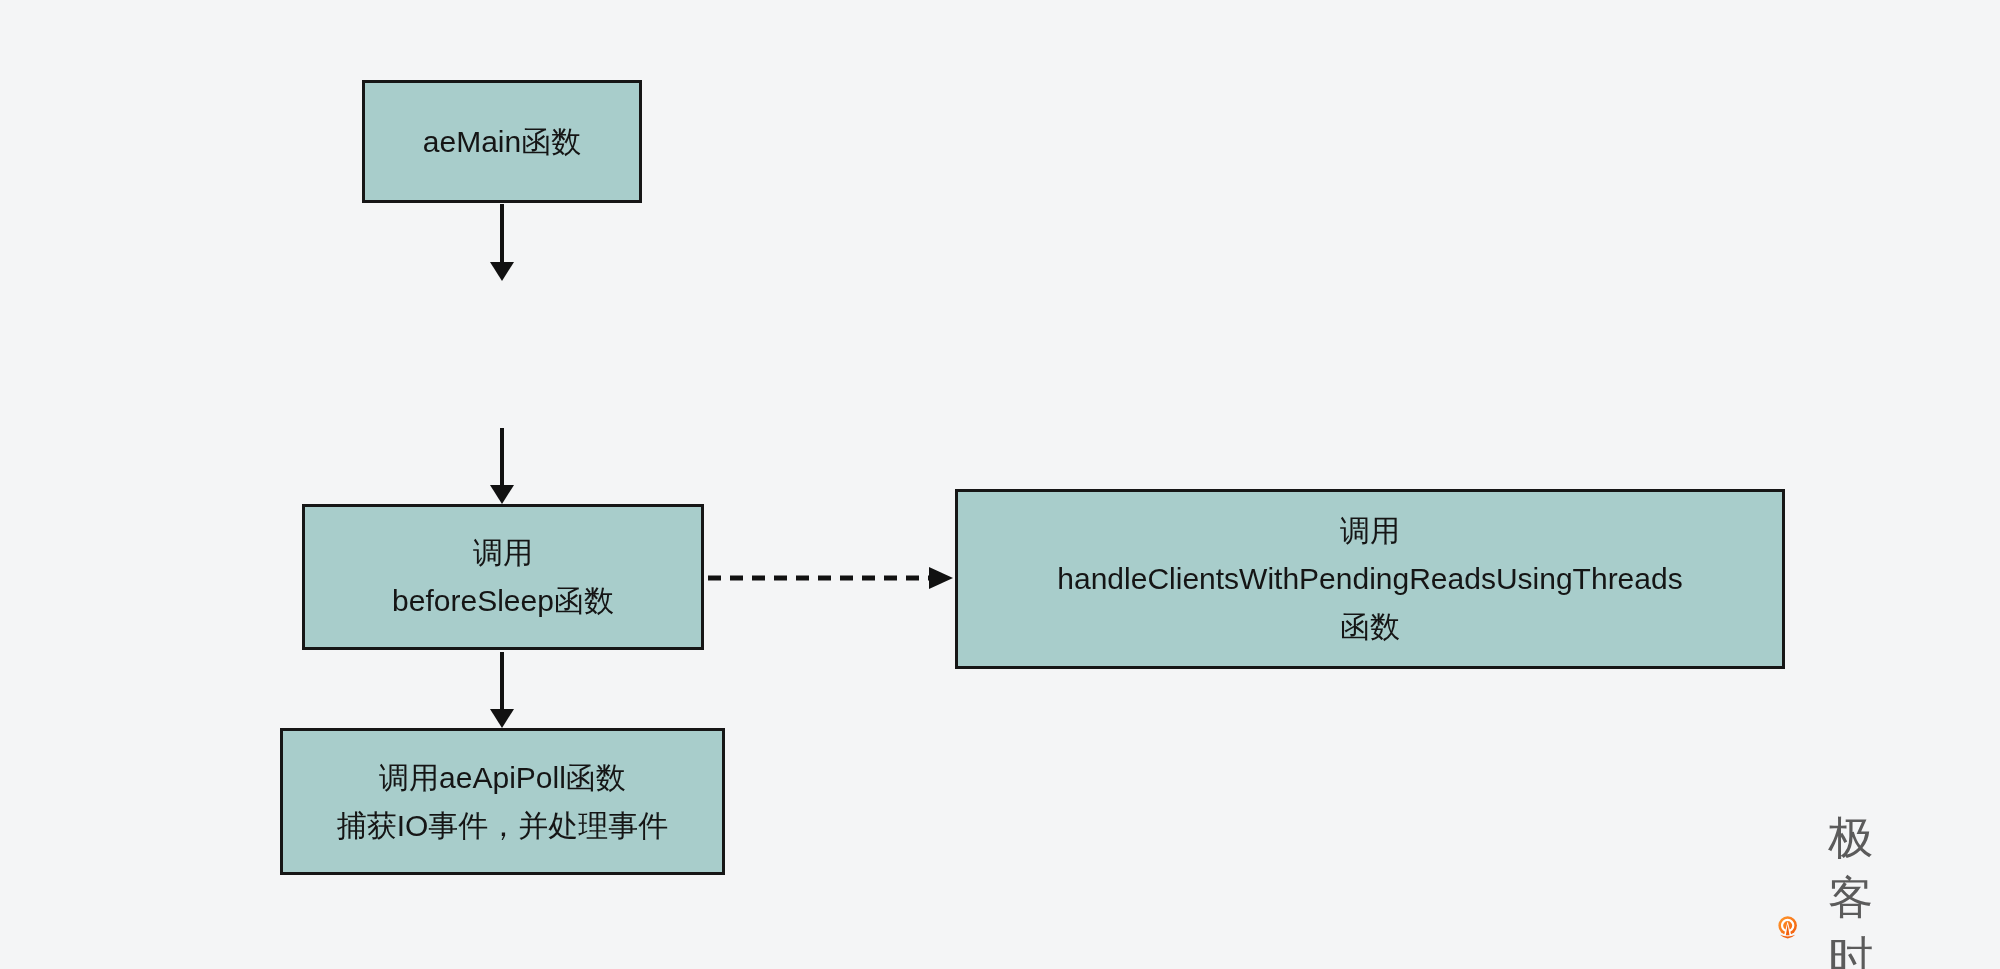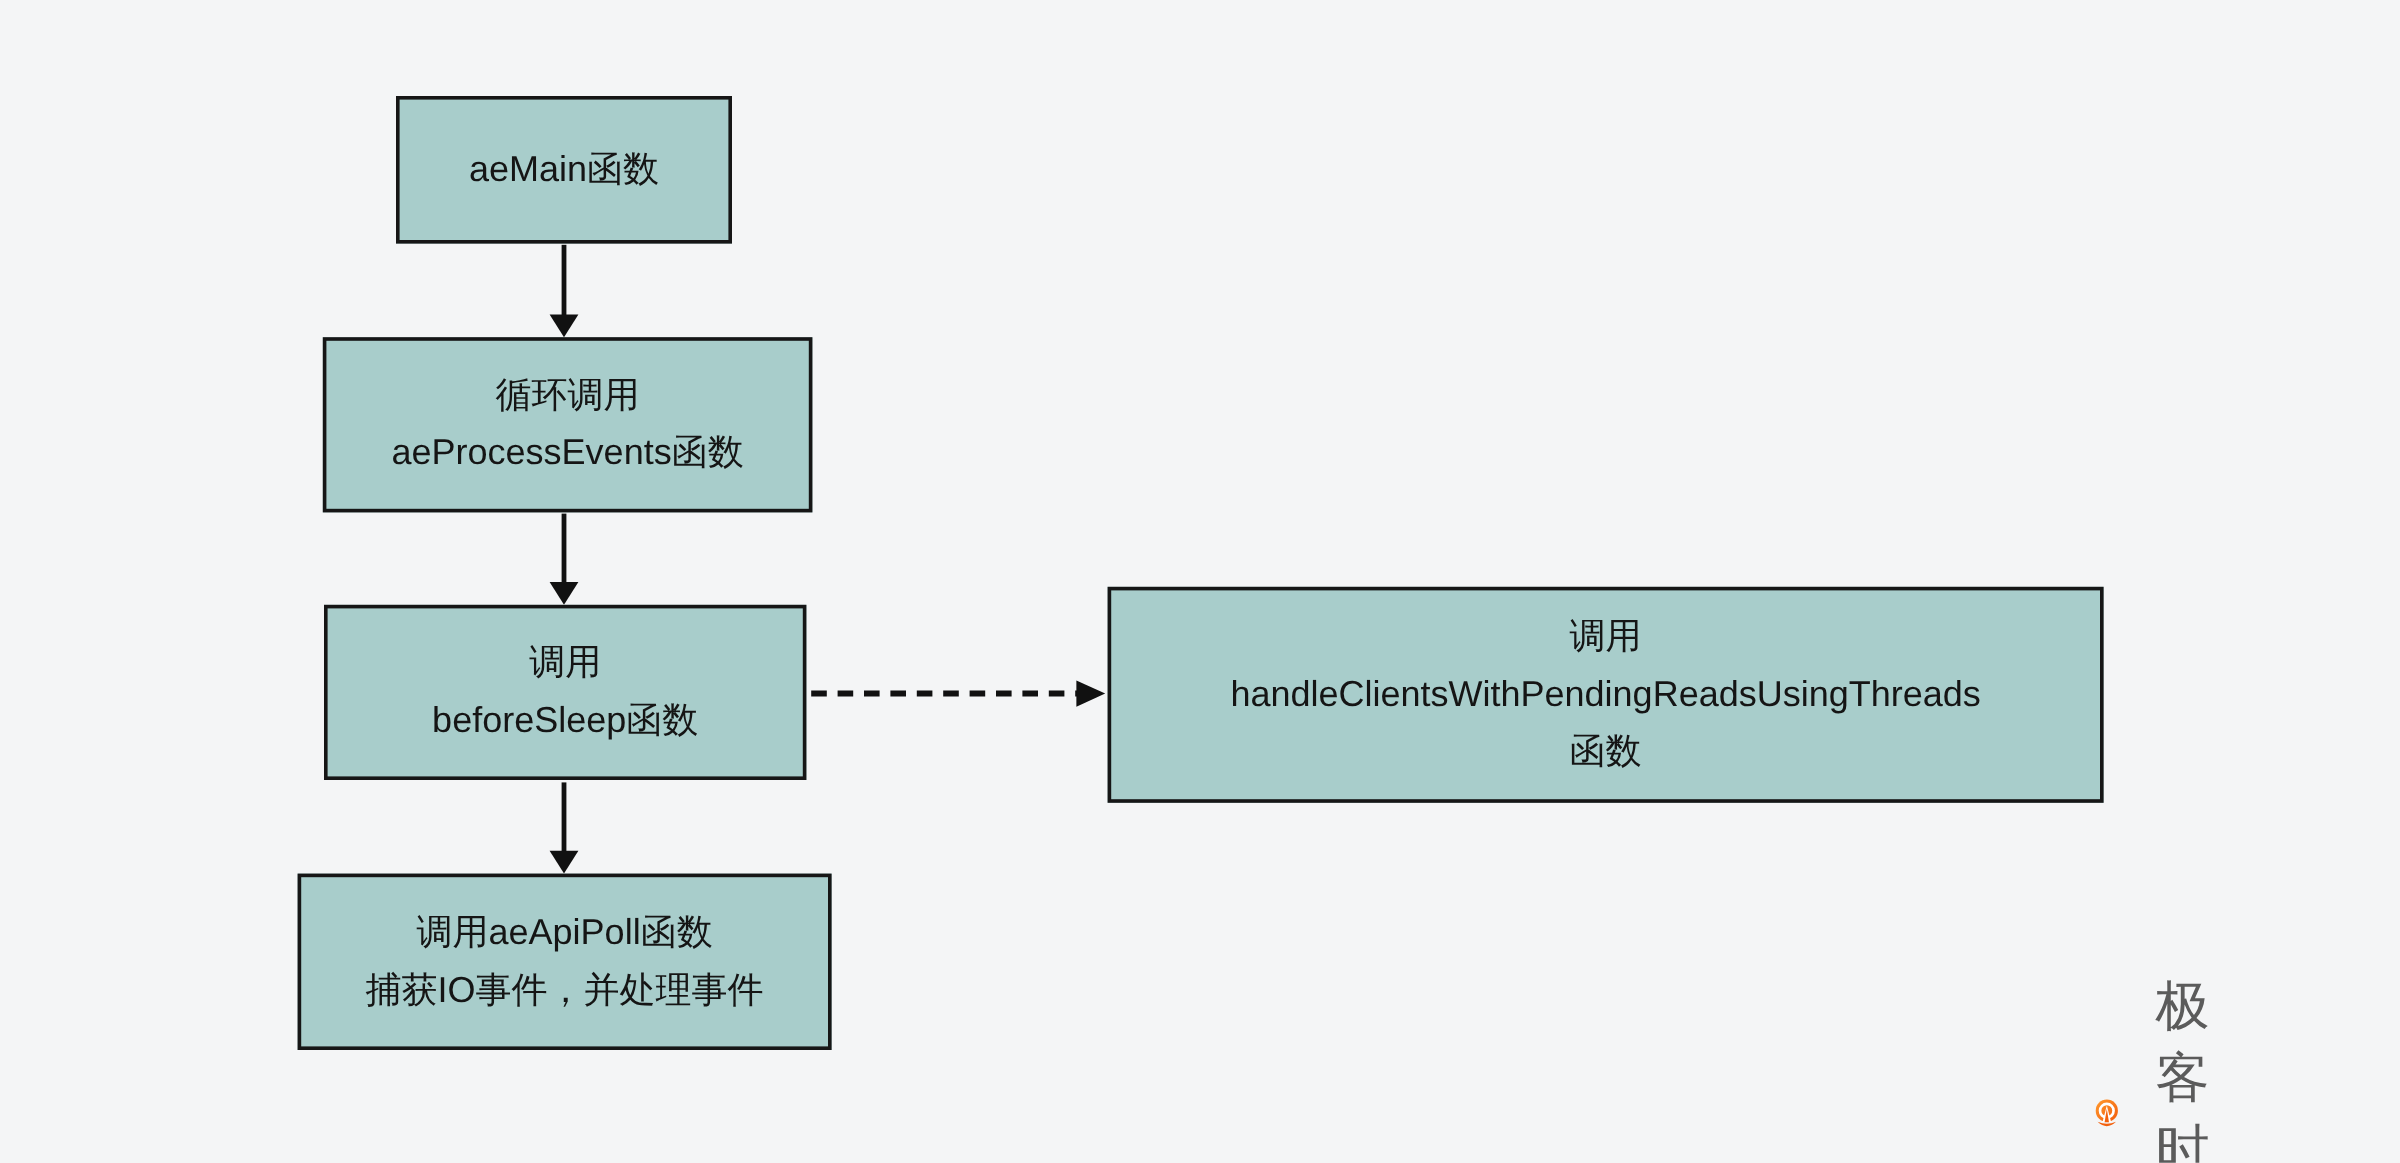--- a/index.html
+++ b/index.html
@@ -9,21 +9,21 @@
     --text:#151515;
     --arrow:#111111;
     --logo-text:#5b5b5b;
   }
   html,body{margin:0;padding:0;}
   body{
     width:2000px;height:969px;position:relative;overflow:hidden;
     background:var(--bg);
     font-family:"Liberation Sans","DejaVu Sans",sans-serif;
   }
-  .stage{position:absolute;inset:0;width:1592px;height:969px;}
+  .stage{position:absolute;inset:0;width:1592px;height:969px;margin-left:32px;}
   .node{
     position:absolute;box-sizing:border-box;
     background:var(--box-fill);
     border:3px solid var(--box-border);
     color:var(--text);
     display:flex;align-items:center;justify-content:center;
     text-align:center;white-space:pre-line;
     font-size:30px;line-height:48px;
   }
   .node-aemain{left:330px;top:80px;width:280px;height:123px;}
@@ -65,22 +65,20 @@
       <polygon class="edge-head" points="458,709 482,709 470,728"></polygon>
     </g>
     <g>
       <line class="edge-line dashed" x1="676" y1="578" x2="899" y2="578"></line>
       <polygon class="edge-head" points="897,567 897,589 921,578"></polygon>
     </g>
   </svg>
 
   <div class="node node-aemain">aeMain函数</div>
 
-  <div class="node node-aeprocessevents">循环调用
-aeProcessEvents函数</div>
 
   <div class="node node-beforesleep">调用
 beforeSleep函数</div>
 
   <div class="node node-aeapipoll">调用aeApiPoll函数
 捕获IO事件，并处理事件</div>
 
   <div class="node node-handleclients">调用
 handleClientsWithPendingReadsUsingThreads
 函数</div>

